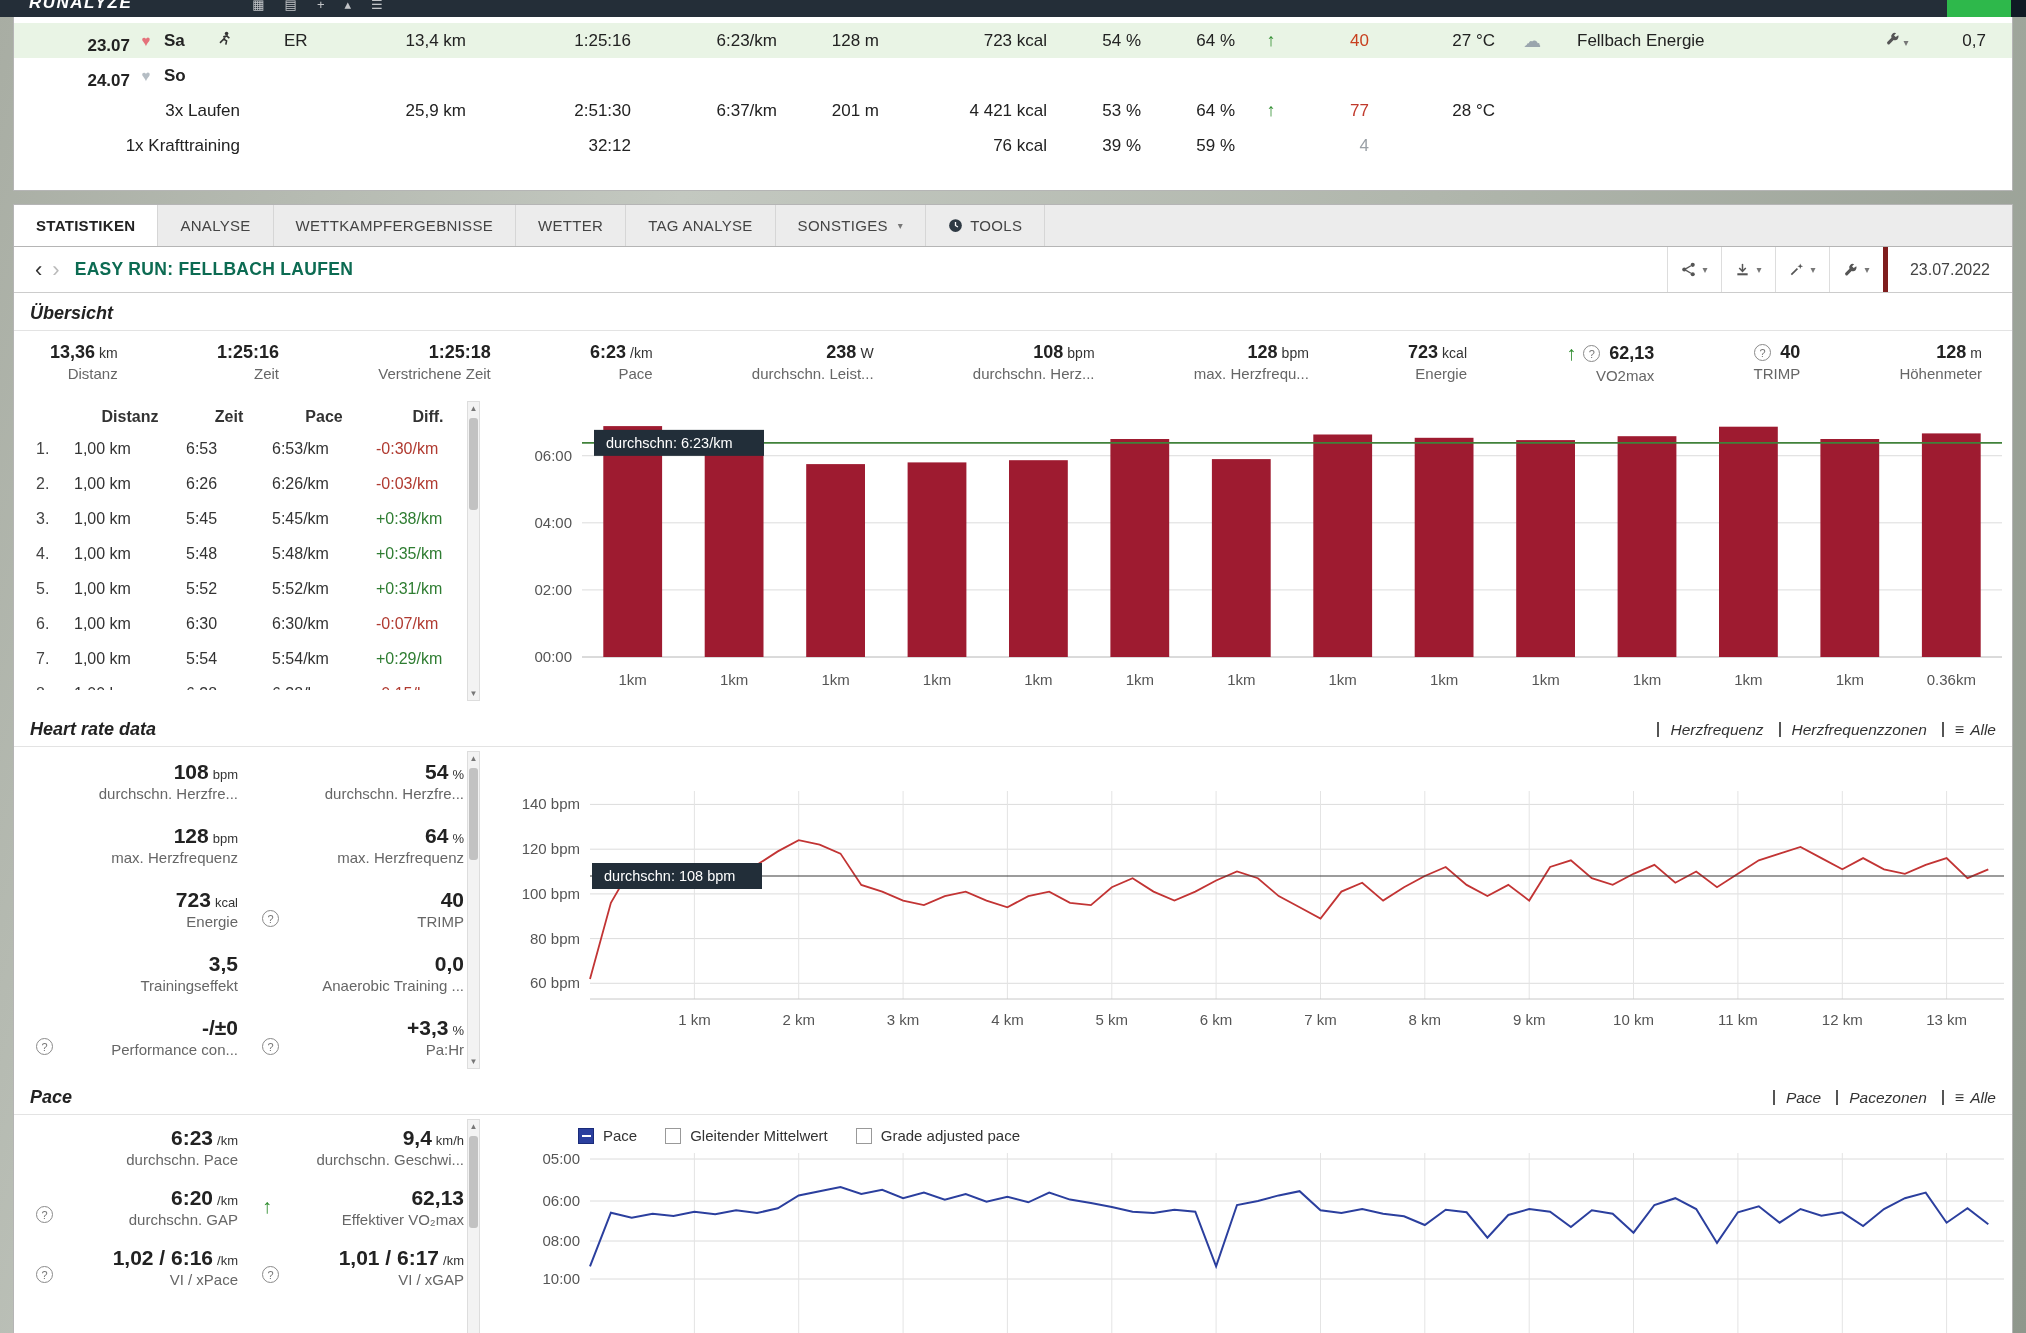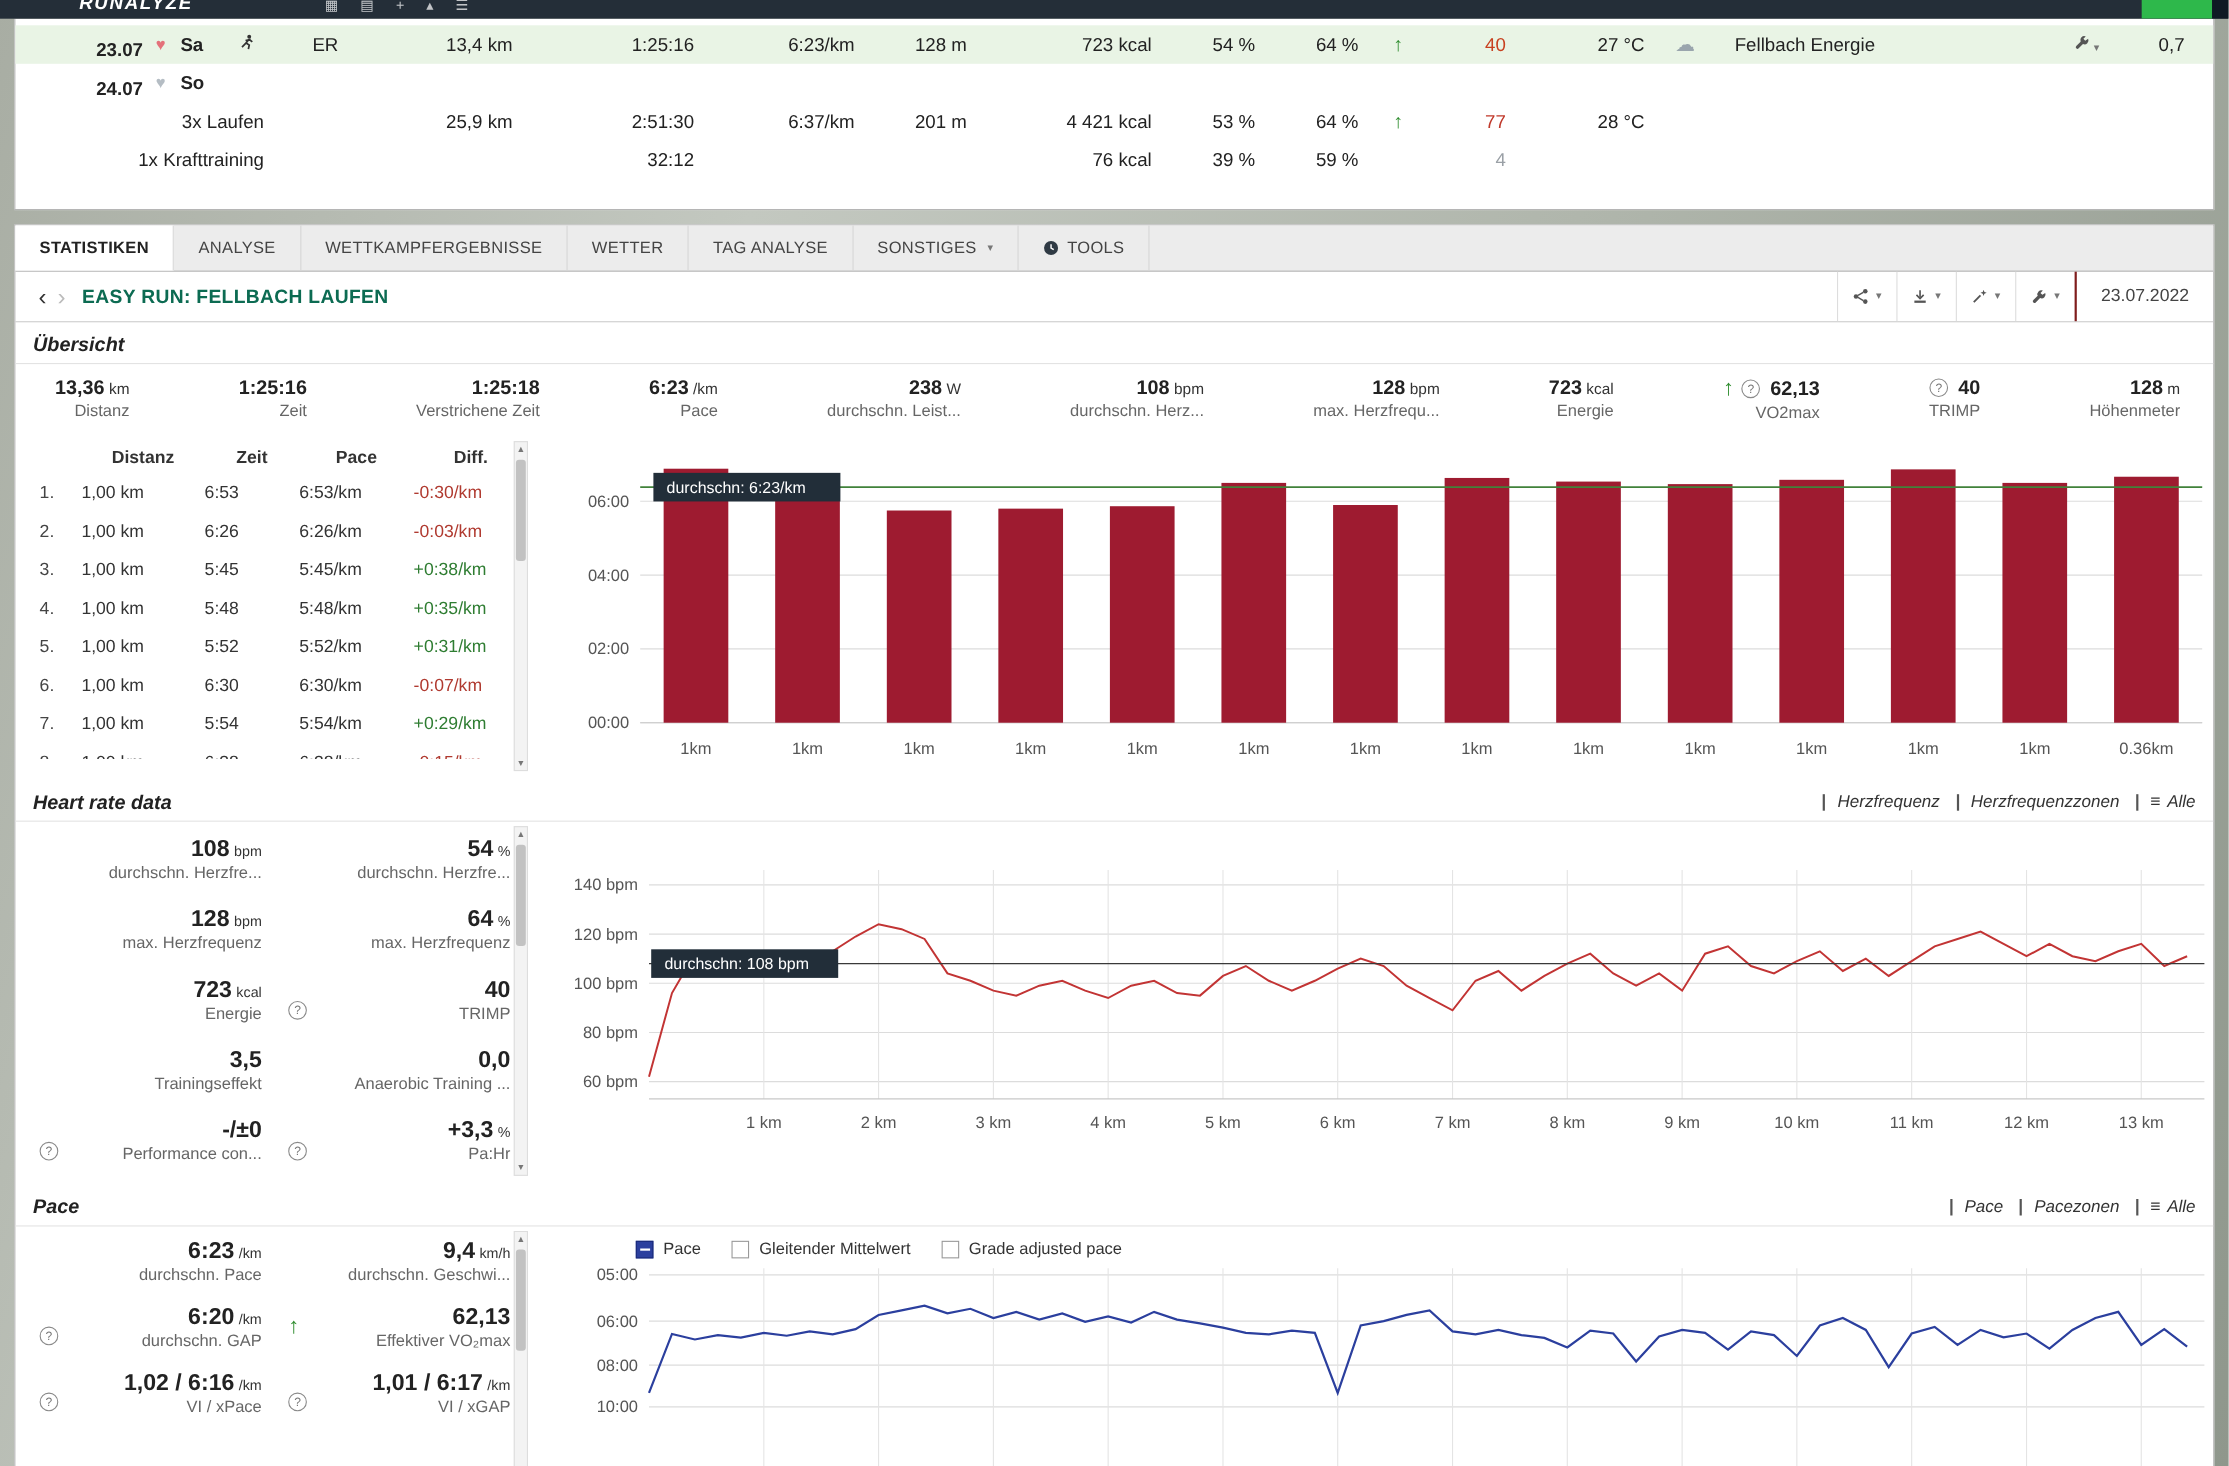--- a/index.html
+++ b/index.html
@@ -1,21 +1,21 @@
 <!DOCTYPE html>
 <html><head>
 <meta charset="utf-8">
 <style>
 *{margin:0;padding:0;box-sizing:border-box;}
 html,body{width:2026px;height:1333px;overflow:hidden;}
 body{font-family:"Liberation Sans","DejaVu Sans",sans-serif;color:#333;background:linear-gradient(110deg,#a8ada3,#c3c8c0 30%,#b0b6ac 60%,#8f978c);}
 .page{width:2026px;height:1333px;position:relative;overflow:hidden;}
 
 
-.topbar{height:17px;background:#242e38;position:relative;overflow:hidden;display:flex;align-items:flex-start;padding-left:72px;}
+.topbar{height:17px;background:#242e38;position:relative;overflow:hidden;display:flex;align-items:flex-start;padding-left:29px;}
 .brand{color:#fff;font-weight:bold;font-style:italic;font-size:17px;line-height:17px;letter-spacing:1.5px;margin-top:-6px;}
 .top-icons{display:flex;gap:20px;margin-left:120px;margin-top:-3px;}
 .tico{color:rgba(255,255,255,.72);font-size:13px;line-height:16px;}
 .top-green{position:absolute;right:15px;top:0;width:64px;height:17px;background:#2eb84b;}
 .top-corner{position:absolute;right:0;top:0;width:15px;height:17px;background:#0f1a24;}
 
 
 .panel{background:#fff;border:1px solid #b5b5b5;margin:0 13px;}
 .calendar-panel{border-top:none;padding:6px 0 27px;}
 .main-panel{margin-top:13px;border-bottom:none;}
@@ -46,21 +46,21 @@
 .tab.active{background:#fff;color:#222;font-weight:bold;}
 
 
 .titlebar{height:46px;display:flex;align-items:center;border-bottom:1px solid #ccc;padding-left:16px;}
 .navarrow{font-size:22px;color:#333;cursor:pointer;padding:0 5px;}
 .navarrow.next{color:#bbb;}
 .activity-title{color:#0c6b52;font-weight:bold;font-size:17.5px;margin-left:10px;letter-spacing:.3px;}
 .titlebar-right{margin-left:auto;display:flex;align-items:stretch;height:100%;}
 .tb-actions{display:flex;align-items:stretch;}
 .tb-btn{width:54px;border-left:1px solid #ddd;display:flex;align-items:center;justify-content:center;gap:3px;color:#555;cursor:pointer;}
-.tb-date{border-left:2px solid #7f1d1d;display:flex;align-items:center;padding:0 22px;font-size:16px;color:#444;}
+.tb-date{border-left:5px solid #7f1d1d;display:flex;align-items:center;padding:0 22px;font-size:16px;color:#444;}
 
 
 .section-heading{display:flex;align-items:center;justify-content:space-between;padding:10px 16px 6px;border-bottom:1px solid #e3e3e3;font-style:italic;}
 .sh-title{font-weight:bold;font-size:18px;color:#222;}
 .sh-left{display:flex;align-items:center;gap:10px;}
 .sh-links{display:flex;align-items:center;font-size:15.5px;color:#333;}
 .sh-sep{display:inline-block;width:2px;height:15px;background:#555;margin:0 11px 0 15px;}
 .sh-link{cursor:pointer;display:inline-flex;align-items:center;gap:6px;}
 .sh-link.muted{color:#8a8a8a;}
 .menu-ic{font-size:16px;}

